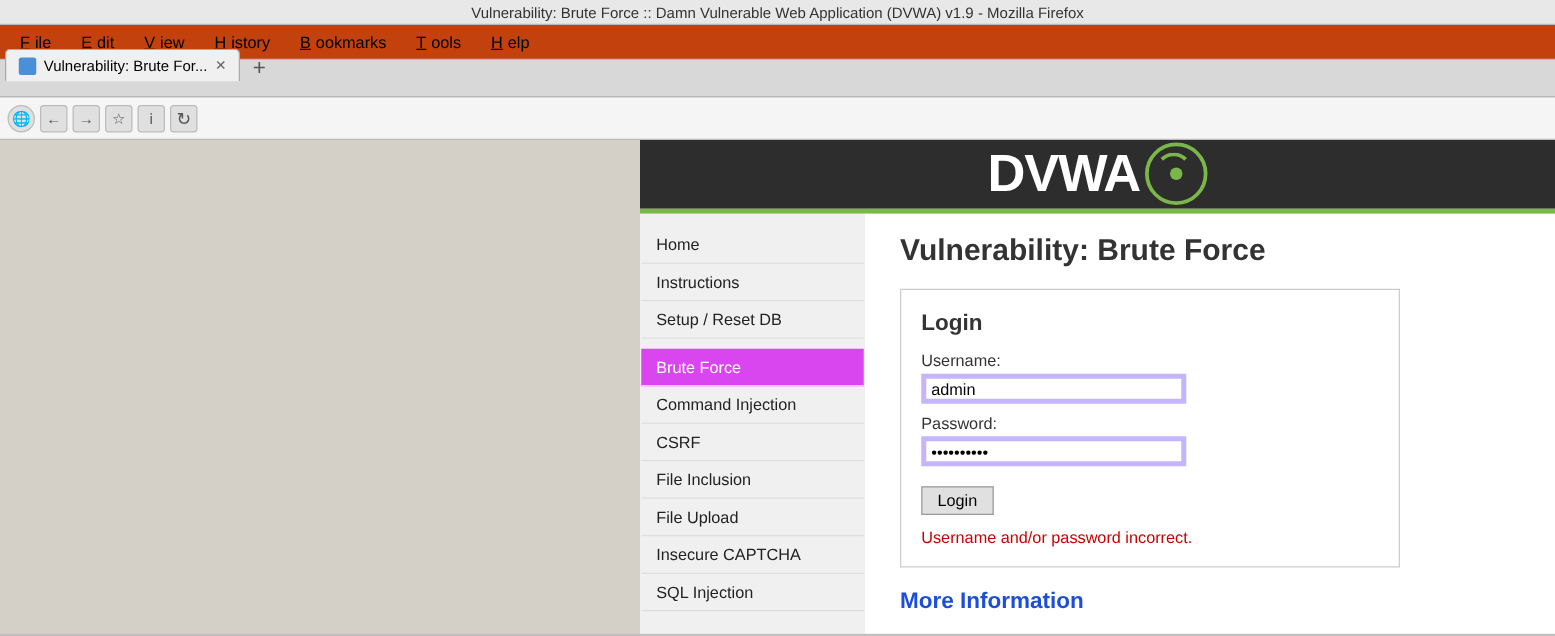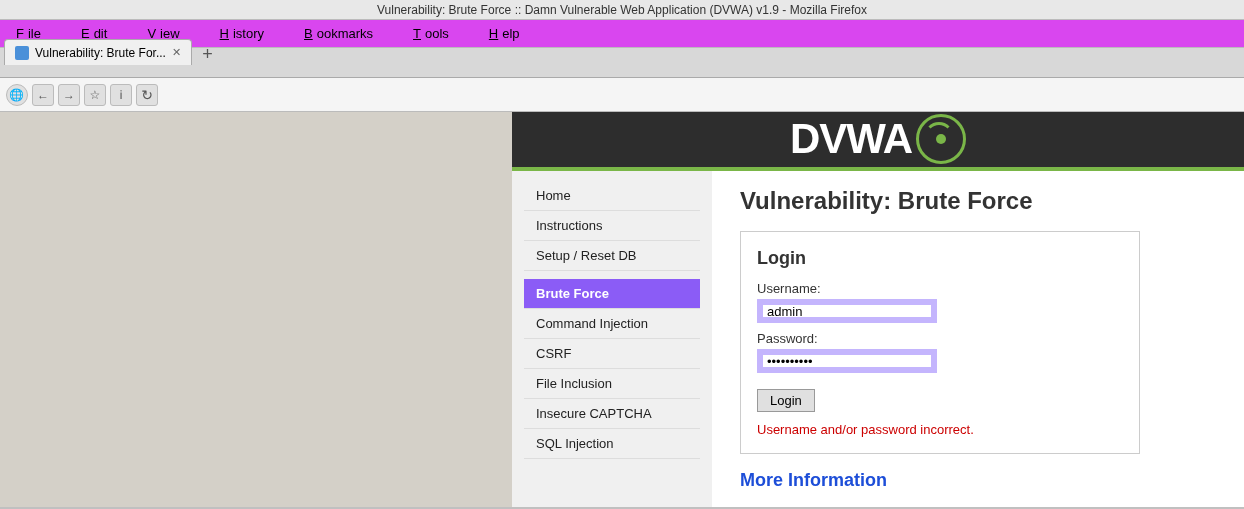--- a/index.html
+++ b/index.html
@@ -12,26 +12,26 @@
       display: flex;
       align-items: center;
       justify-content: center;
       font-size: 12px;
       color: #333;
       border-bottom: 1px solid #bbb;
     }
 
     
     .menu-bar {
-      background: #d946ef;
+      background: #c2410c;
       height: 28px;
       display: flex;
       align-items: center;
       padding: 0 8px;
-      gap: 28px;
+      gap: 12px;
       border-bottom: 1px solid #bbb;
       font-size: 13px;
     }
     .menu-bar span {
       cursor: pointer;
       padding: 2px 4px;
     }
     .menu-bar .underline { text-decoration: underline; }
 
     
@@ -211,38 +211,38 @@
     }
 
     
     .dvwa-main {
       display: flex;
       flex: 1;
     }
 
     
     .dvwa-sidebar {
-      width: 200px;
+      width: 180px;
       background: #f0f0f0;
-      padding: 10px 12px;
+      padding: 10px 1px;
       flex-shrink: 0;
     }
     .sidebar-item {
       display: block;
       padding: 7px 12px;
       font-size: 13px;
       color: #222;
       cursor: pointer;
       text-decoration: none;
       border-bottom: 1px solid #ddd;
     }
     .sidebar-item.active {
-      background: #8b5cf6;
+      background: #d946ef;
       color: white;
-      font-weight: bold;
+      font-weight: normal;
     }
     .sidebar-divider {
       height: 8px;
       background: #f0f0f0;
     }
 
     
     .dvwa-page {
       flex: 1;
       padding: 16px 28px;
@@ -271,23 +271,23 @@
     .form-group {
       margin-bottom: 8px;
     }
     .form-label {
       display: block;
       font-size: 13px;
       margin-bottom: 3px;
       color: #333;
     }
     .form-input {
-      width: 180px;
+      width: 212px;
       height: 24px;
-      border: 6px solid #c4b5fd;
+      border: 4px solid #c4b5fd;
       padding: 0 4px;
       font-size: 13px;
     }
     .login-btn {
       margin-top: 8px;
       padding: 3px 12px;
       background: #e0e0e0;
       border: 1px solid #999;
       cursor: pointer;
       font-size: 13px;
@@ -362,20 +362,21 @@
 
       <div class="dvwa-sidebar">
         <a class="sidebar-item">Home</a>
         <a class="sidebar-item">Instructions</a>
         <a class="sidebar-item">Setup / Reset DB</a>
         <div class="sidebar-divider"></div>
         <a class="sidebar-item active">Brute Force</a>
         <a class="sidebar-item">Command Injection</a>
         <a class="sidebar-item">CSRF</a>
         <a class="sidebar-item">File Inclusion</a>
+        <a class="sidebar-item">File Upload</a>
         <a class="sidebar-item">Insecure CAPTCHA</a>
         <a class="sidebar-item">SQL Injection</a>
       </div>
 
       <div class="dvwa-page">
         <div class="page-title">Vulnerability: Brute Force</div>
 
         <div class="login-box">
           <h2>Login</h2>
 

